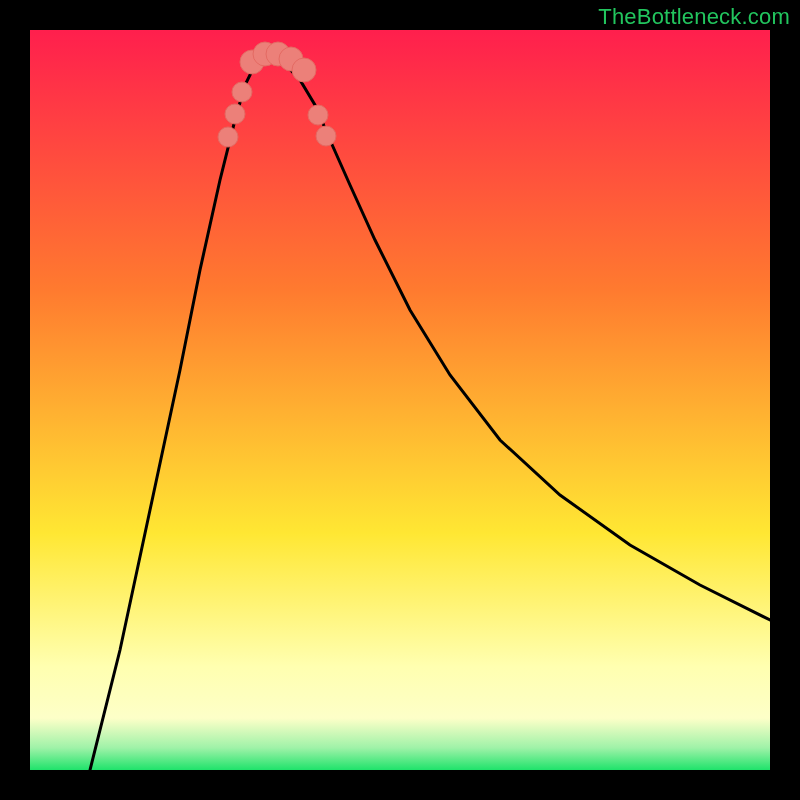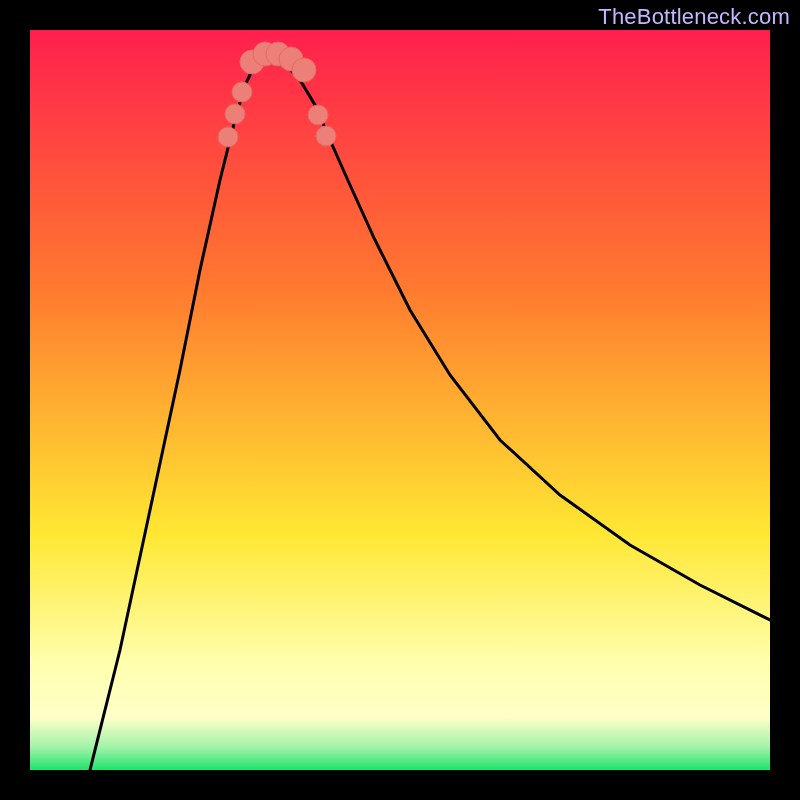--- a/index.html
+++ b/index.html
@@ -16,21 +16,21 @@
     left: 30px;
     top: 30px;
     width: 740px;
     height: 740px;
     background: #000;
   }
   .watermark {
     position: absolute;
     top: 4px;
     right: 10px;
-    color: #c4b5fd;
+    color: #22c55e;
     font-size: 22px;
     font-weight: 500;
     letter-spacing: 0.2px;
     z-index: 10;
   }
   svg {
     position: absolute;
     left: 30px;
     top: 30px;
   }

